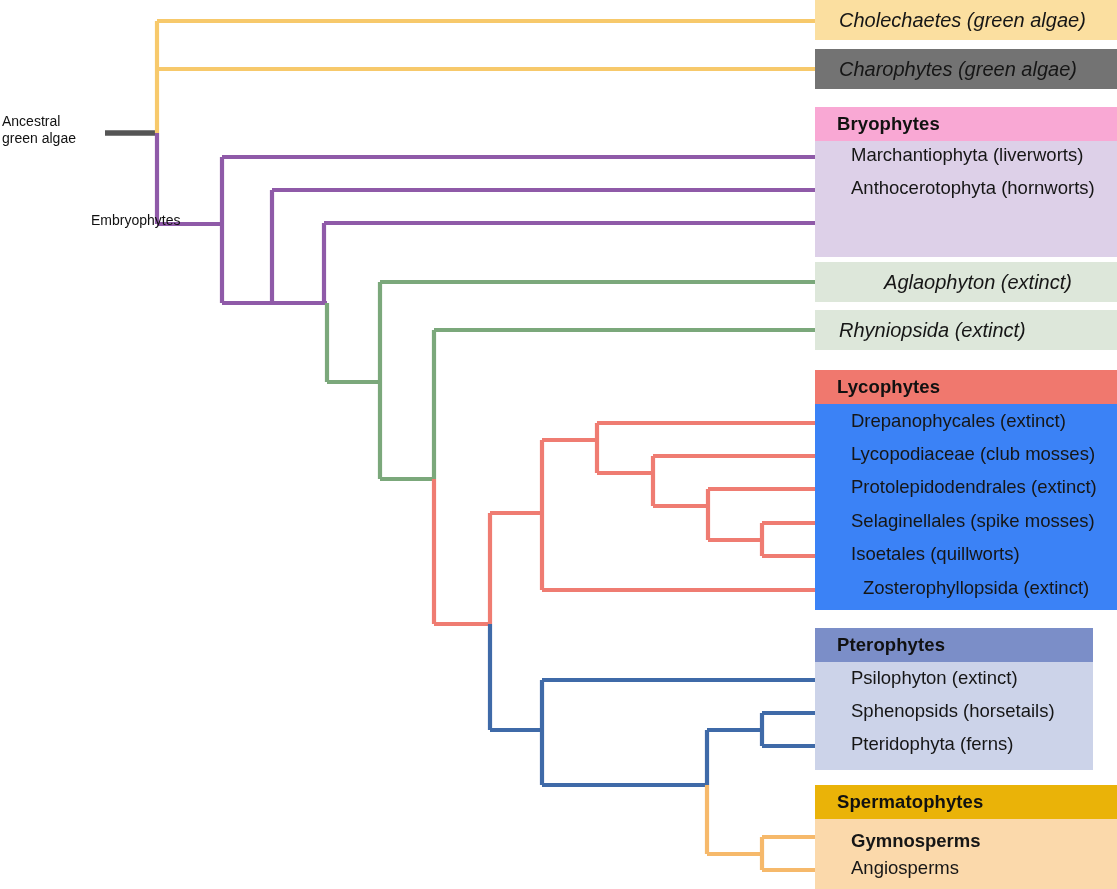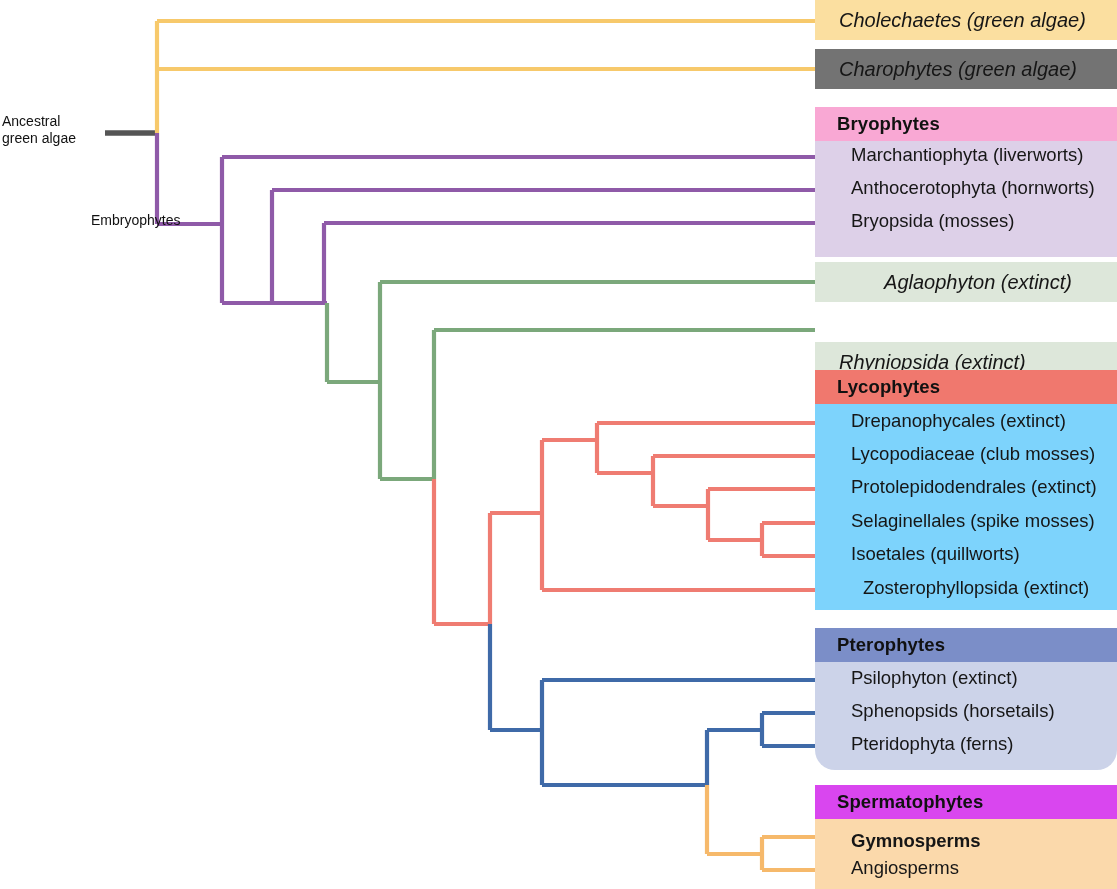--- a/index.html
+++ b/index.html
@@ -146,65 +146,62 @@
         <span>Charophytes (green algae)</span>
       </div>
       <div class="group-block" style="left: 815px; top: 107px; width: 302px; height: 150px; background: rgb(221, 208, 232);">
         <div class="group-header" style="background: #f9a8d4;">Bryophytes</div>
         <div class="taxon-row" style="top: 37px; height: 26px;">
           <span>Marchantiophyta (liverworts)</span>
         </div>
         <div class="taxon-row" style="top: 70px; height: 26px;">
           <span>Anthocerotophyta (hornworts)</span>
         </div>
-        <div class="taxon-row" style="top: 103px; height: 26px;">
-          <span>Bryopsida (mosses)</span>
-        </div>
       </div>
       <div class="solo-box" style="left: 815px; top: 262px; width: 302px; height: 40px; background: rgb(221, 231, 218); justify-content: center;">
         <span>Aglaophyton (extinct)</span>
       </div>
-      <div class="solo-box" style="left: 815px; top: 310px; width: 302px; height: 40px; background: rgb(221, 231, 218); margin-top: 32px;">
+      <div class="solo-box" style="left: 815px; top: 310px; width: 302px; height: 40px; background: rgb(221, 231, 218);">
         <span>Rhyniopsida (extinct)</span>
       </div>
-      <div class="group-block" style="left: 815px; top: 370px; width: 302px; height: 240px; background: #7dd3fc;">
+      <div class="group-block" style="left: 815px; top: 370px; width: 302px; height: 240px; background: #3b82f6;">
         <div class="group-header" style="background: rgb(240, 120, 110);">Lycophytes</div>
         <div class="taxon-row" style="top: 40px; height: 26px;">
           <span>Drepanophycales (extinct)</span>
         </div>
         <div class="taxon-row" style="top: 73px; height: 26px;">
           <span>Lycopodiaceae (club mosses)</span>
         </div>
         <div class="taxon-row" style="top: 106px; height: 26px;">
           <span>Protolepidodendrales (extinct)</span>
         </div>
         <div class="taxon-row" style="top: 140px; height: 26px;">
           <span>Selaginellales (spike mosses)</span>
         </div>
         <div class="taxon-row" style="top: 173px; height: 26px;">
           <span>Isoetales (quillworts)</span>
         </div>
         <div class="taxon-row" style="top: 207px; height: 26px; margin-left: 12px;">
           <span>Zosterophyllopsida (extinct)</span>
         </div>
       </div>
-      <div class="group-block" style="left: 815px; top: 628px; width: 302px; height: 142px; background: rgb(204, 211, 233); border-radius: 20px;">
+      <div class="group-block" style="left: 815px; top: 628px; width: 278px; height: 142px; background: rgb(204, 211, 233);">
         <div class="group-header" style="background: rgb(123, 142, 200);">Pterophytes</div>
         <div class="taxon-row" style="top: 39px; height: 26px;">
           <span>Psilophyton (extinct)</span>
         </div>
         <div class="taxon-row" style="top: 72px; height: 26px;">
           <span>Sphenopsids (horsetails)</span>
         </div>
         <div class="taxon-row" style="top: 105px; height: 26px;">
           <span>Pteridophyta (ferns)</span>
         </div>
       </div>
       <div class="group-block" style="left: 815px; top: 785px; width: 302px; height: 104px; background: rgb(251, 217, 171);">
-        <div class="group-header" style="background: #d946ef;">Spermatophytes</div>
+        <div class="group-header" style="background: #eab308;">Spermatophytes</div>
         <div class="taxon-row" style="top: 45px; height: 26px; font-weight: bold;">
           <span>Gymnosperms</span>
         </div>
         <div class="taxon-row" style="top: 72px; height: 26px;">
           <span>Angiosperms</span>
         </div>
       </div>
     </div>
 
   <div class="node-label" id="root-label" style="left: 2px; top: 113px;">Ancestral

